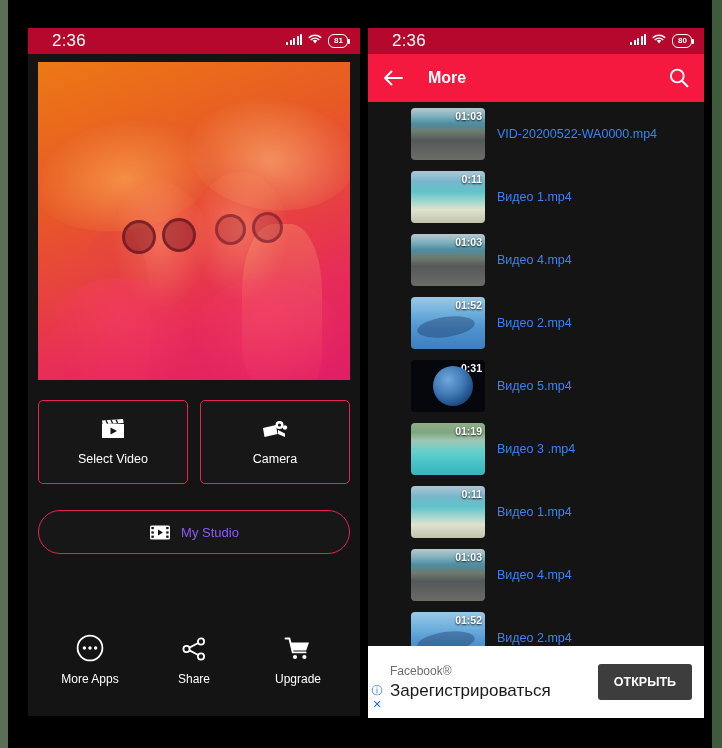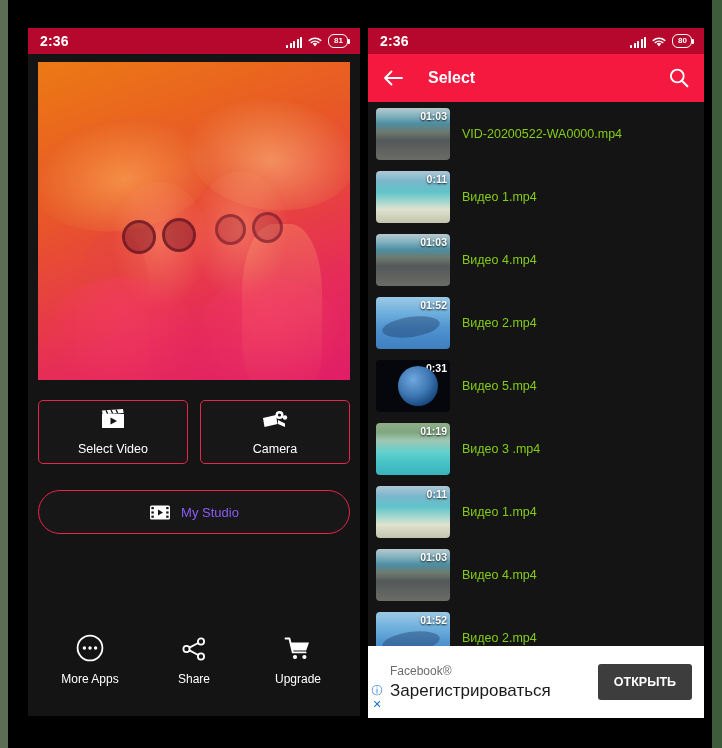--- a/index.html
+++ b/index.html
@@ -26,22 +26,22 @@
 
   
   .statusbar {
     height: 26px;
     background: #b5082c;
     display: flex; align-items: center;
     justify-content: space-between;
     padding: 0 12px;
     color: #ffffff;
   }
-  .statusbar .clock { font-size: 14px; font-weight: bold; letter-spacing: .2px; }
-  .status-right { display: flex; align-items: flex-end; gap: 6px; }
+  .statusbar .clock { font-size: 17px; font-weight: normal; letter-spacing: .2px; margin-left: 12px; }
+  .status-right { display: flex; align-items: flex-start; gap: 6px; }
   .sig { display: flex; align-items: flex-end; gap: 1.5px; height: 11px; }
   .sig i { display: block; width: 2px; background: #fff; border-radius: .5px; }
   .sig i:nth-child(1) { height: 3px; }
   .sig i:nth-child(2) { height: 5px; }
   .sig i:nth-child(3) { height: 7px; }
   .sig i:nth-child(4) { height: 9px; }
   .sig i:nth-child(5) { height: 11px; }
   .batt {
     border: 1.4px solid #fff; border-radius: 6px;
     font-size: 8px; font-weight: bold; line-height: 1;
@@ -111,21 +111,21 @@
     border-radius: 50% 50% 0 0;
   }
   .hero .body2 {
     right: 6px; bottom: -22px; width: 152px; height: 124px;
     background: radial-gradient(ellipse at 50% 30%, rgba(250,70,105,.4), transparent 72%);
     border-radius: 50% 50% 0 0;
   }
 
   .dual-row { display: flex; gap: 12px; margin-top: 20px; }
   .action-card {
-    flex: 1; height: 64px;
+    flex: 1; height: 84px;
     border: 1.6px solid #e8244e; border-radius: 5px;
     background: #171717;
     display: flex; flex-direction: column;
     align-items: center; justify-content: center; gap: 12px;
     color: #ffffff;
   }
   .action-card .lbl { font-size: 12.5px; }
   .action-card svg { display: block; }
 
   .studio-btn {
@@ -153,32 +153,32 @@
   }
   .appbar .title { font-size: 16px; font-weight: bold; flex: 1; }
 
   .video-list {
     background: #141414;
     height: calc(100% - 26px - 48px);
     position: relative; overflow: hidden;
   }
   .vrow {
     display: flex; align-items: center;
-    height: 63px; padding: 0 6px 0 8px; gap: 12px;
+    height: 63px; padding: 0 6px 0 8px; gap: 12px; margin-left: 35px;
   }
   .thumb {
     width: 74px; height: 52px; border-radius: 4px;
     position: relative; overflow: hidden; flex: none;
   }
   .thumb .dur {
     position: absolute; right: 3px; top: 2px;
     color: #fff; font-size: 10.5px; font-weight: bold;
     text-shadow: 0 1px 2px rgba(0,0,0,.85);
   }
-  .vname { color: #84cc16; font-size: 12.5px; }
+  .vname { color: #3b82f6; font-size: 12.5px; }
 
   
   .th-coast {
     background:
       linear-gradient(180deg,#b9c9cf 0%,#7fb0bd 16%,#4d8ea3 30%,#6e7a6e 46%,#55585a 62%,#6a6c66 100%);
   }
   .th-beach {
     background:
       linear-gradient(180deg,#aec7d6 0%,#79b6cc 20%,#5fc3c9 40%,#9fd6cf 58%,#dfe2cf 74%,#c3c4ad 100%);
   }
@@ -365,21 +365,21 @@
             <path d="M3.2 5.6 A5.8 5.8 0 0 1 10.8 5.6" stroke="#fff" stroke-width="1.4" fill="none" stroke-linecap="round"></path>
           </svg>
           <span class="batt">80</span>
         </span>
       </div>
 
       <div class="appbar">
         <svg width="22" height="18" viewBox="0 0 22 18">
           <path d="M20 9 H3 M9.5 2.5 L3 9 L9.5 15.5" stroke="#fff" stroke-width="1.9" fill="none" stroke-linecap="round" stroke-linejoin="round"></path>
         </svg>
-        <span class="title">Select</span>
+        <span class="title">More</span>
         <svg width="22" height="22" viewBox="0 0 22 22">
           <circle cx="9.3" cy="9" r="6.4" fill="none" stroke="#fff" stroke-width="1.9"></circle>
           <path d="M13.9 13.8 L19.4 19.3" stroke="#fff" stroke-width="2.1" stroke-linecap="round"></path>
         </svg>
       </div>
 
       <div class="video-list">
           <div class="vrow">
             <div class="thumb th-coast">
               <span class="dur">01:03</span>

